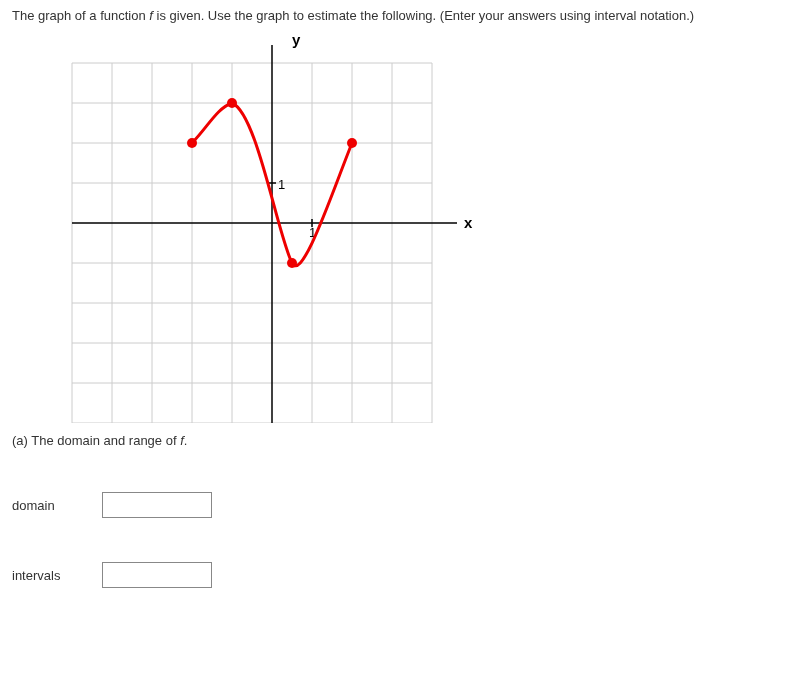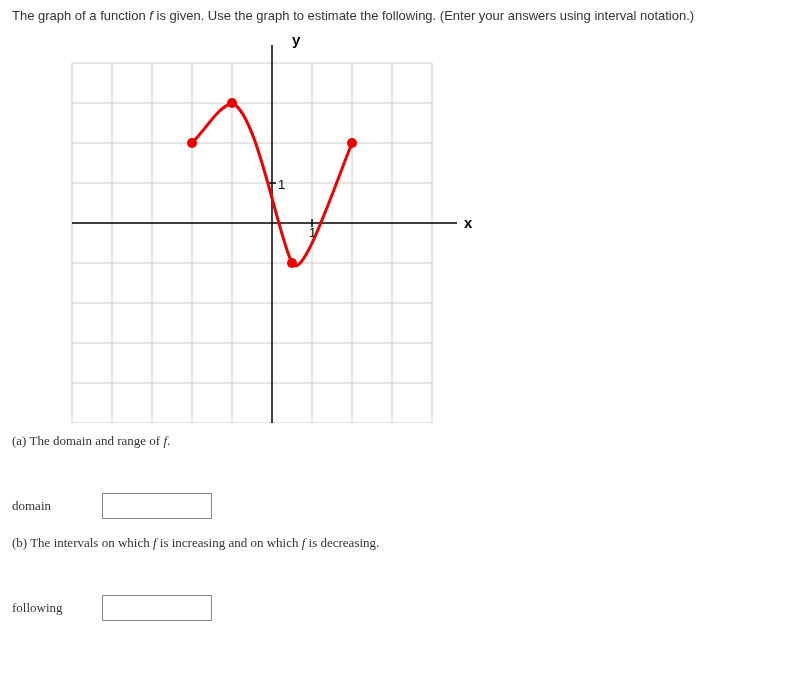--- a/index.html
+++ b/index.html
@@ -17,21 +17,20 @@
       font-style: italic;
     }
     .graph-container {
       margin: 10px 0 10px 50px;
     }
     .questions {
       margin-top: 10px;
     }
     .question-block {
       margin-bottom: 16px;
-      font-family: Liberation Serif, serif;
     }
     .question-text {
       margin-bottom: 12px;
     }
     .input-row {
       display: flex;
       align-items: center;
       margin-bottom: 16px;
       margin-top: 44px;
     }
@@ -112,21 +111,18 @@
     <div class="question-text">
       <span>(a) The domain and range of </span><span class="italic">f</span><span>.</span>
     </div>
     <div class="input-row">
       <span class="input-label">domain</span>
       <input type="text" class="answer-input" style="">
     </div>
   </div>
 
   <div class="question-block">
-    <div class="question-text">
-      <span>(b) The intervals on which </span><span class="italic">f</span><span> is increasing and on which </span><span class="italic">f</span><span> is decreasing.</span>
-    </div>
     <div class="input-row">
-      <span class="input-label">following</span>
+      <span class="input-label">intervals</span>
       <input type="text" class="answer-input" style="">
     </div>
   </div>
 </div>
 
 </body></html>

